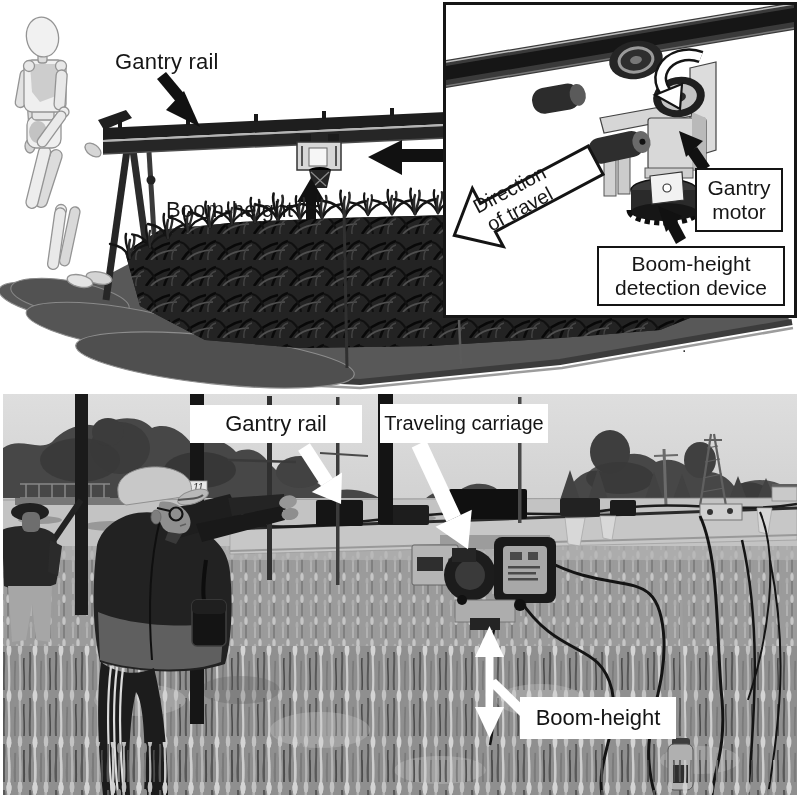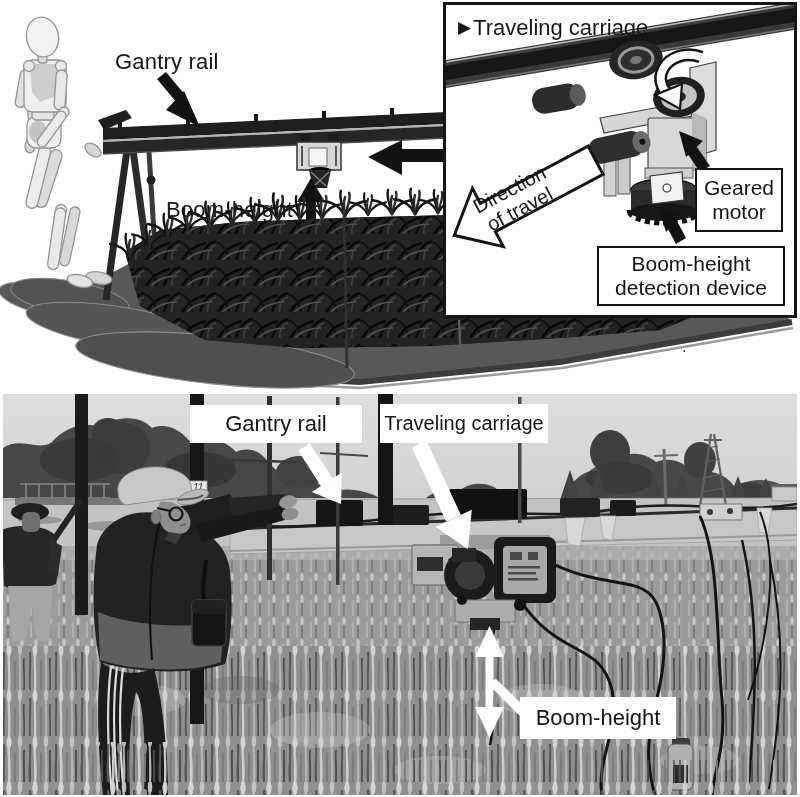--- a/index.html
+++ b/index.html
@@ -247,26 +247,23 @@
         <g fill="#111111">
           <polygon points="700,172 710,166 697,147 687,153"></polygon>
           <polygon points="679,131 703,141 686,157"></polygon>
         </g>
         <g fill="#111111">
           <polygon points="676,244 686,238 677,221 667,227"></polygon>
           <polygon points="658,206 682,216 666,232"></polygon>
         </g>
       </svg>
 
-      <div class="inset-title">
-        <span class="mk">▶</span><span>Traveling carriage</span>
-      </div>
       <div class="dir-label">Direction
 of travel</div>
-      <div class="ibox geared">Geared
+      <div class="ibox geared">Gantry
 motor</div>
       <div class="ibox detect">Boom-height
 detection device</div>
     </div>
   </div>
 
   <div class="photo">
     <svg width="794" height="401" viewBox="3 394 794 401">
       <defs>
         <linearGradient id="skyG" x1="0" y1="0" x2="0" y2="1">

